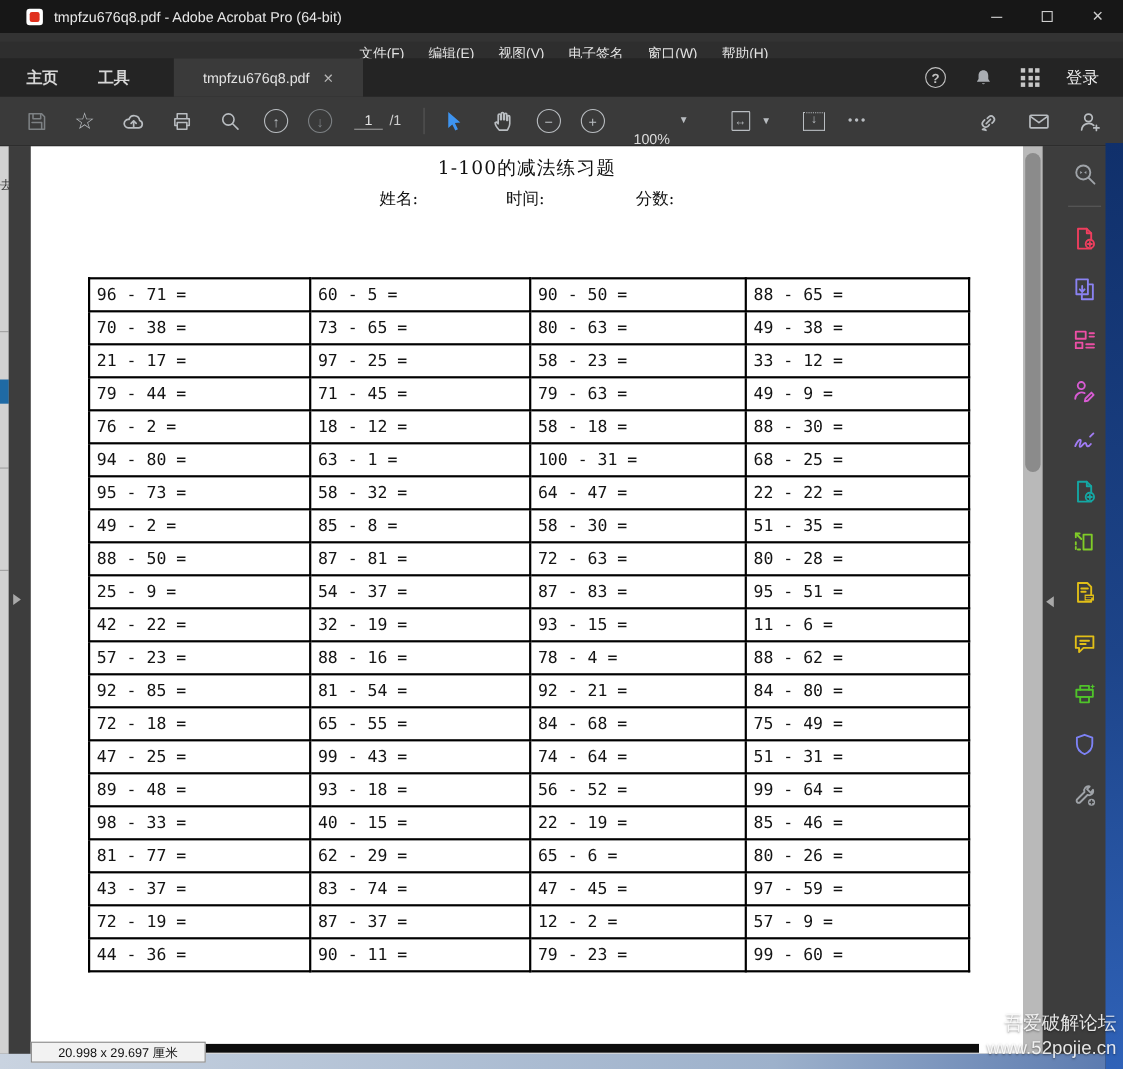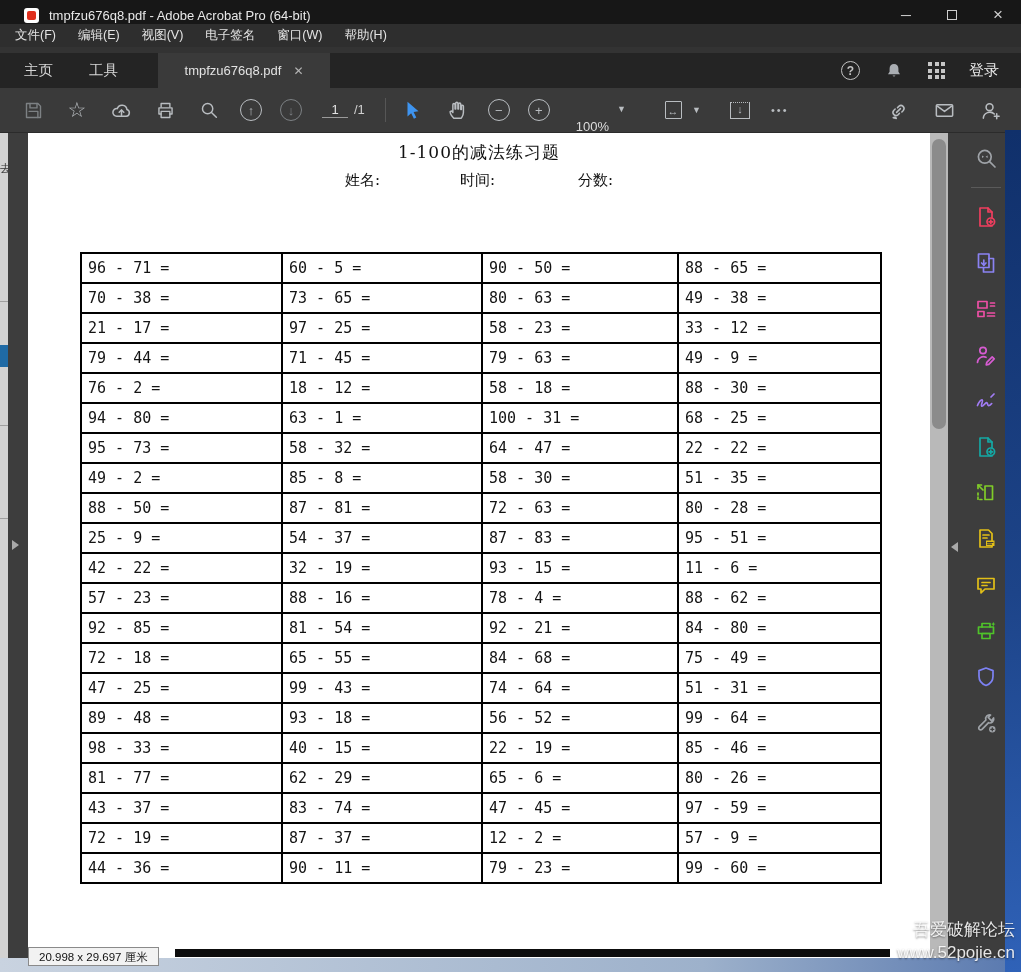--- a/index.html
+++ b/index.html
@@ -12,29 +12,29 @@
   .pdf-app-icon { width:15px; height:15px; background:#fff; border-radius:3px; margin:0 10px 0 24px;
                   position:relative; }
   .pdf-app-icon::after { content:""; position:absolute; left:3px; top:3px; width:9px; height:9px;
                   background:#e0301e; border-radius:2px; }
   .win-controls { margin-left:auto; display:flex; height:30px; }
   .win-btn { width:46px; height:30px; display:flex; align-items:center; justify-content:center;
              color:#cfcfcf; font-size:14px; }
   .maxi-glyph { width:10px; height:10px; border:1px solid #cfcfcf; }
 
   
-  .menubar { position:absolute; left:0; top:24px; width:1021px; height:23px; background:#2e2e2e;
-             display:flex; align-items:center; color:#e4e4e4; font-size:12.5px; }
+  .menubar { position:absolute; left:0; top:38px; width:1021px; height:23px; background:#2e2e2e;
+             display:flex; align-items:center; color:#e4e4e4; font-size:12.5px;justify-content:center; }
   .menu-item { padding:0 11px; height:23px; display:flex; align-items:center; }
   .menu-item:first-child { margin-left:4px; }
 
   
   .tabbar { position:absolute; left:0; top:53px; width:1021px; height:35px; background:#242424;
             display:flex; align-items:center; color:#d6d6d6; font-size:14.5px; }
-  .tab-link { padding:0 18px; height:35px; display:flex; align-items:center; }
+  .tab-link { padding:0 18px; height:35px; display:flex; align-items:center;font-weight:bold; }
   .tab-link:first-child { margin-left:6px; }
   .doc-tab { margin-left:22px; height:35px; width:172px; background:#3a3a3a; color:#e2e2e2;
              font-size:13px; display:flex; align-items:center; justify-content:center; gap:12px; }
   .doc-tab .close-x { color:#b5b5b5; font-size:12px; }
   .tabbar-right { margin-left:auto; display:flex; align-items:center; gap:24px; margin-right:22px; }
   .help-circle { width:19px; height:19px; border:1.5px solid #c2c2c2; border-radius:50%; color:#c2c2c2;
                  font-size:12px; display:flex; align-items:center; justify-content:center; font-weight:bold; }
   .bell svg { display:block; }
   .grid-icon { display:grid; grid-template-columns:repeat(3,4px); grid-template-rows:repeat(3,4px); gap:2.5px; }
   .grid-icon i { background:#c6c6c6; }
@@ -98,21 +98,21 @@
   .c-gray{color:#9fa3a8}.c-red{color:#ef3e5e}.c-purple{color:#8a82f2}.c-pink{color:#ed4fa5}
   .c-magenta{color:#d75bd2}.c-violet{color:#a17cf4}.c-teal{color:#14a8a4}.c-green{color:#80cc28}
   .c-yellow{color:#e2bf17}.c-ltgreen{color:#4fc32a}.c-blue{color:#7d82f5}
 
   
   .desktop-sliver { position:absolute; left:1005px; top:130px; width:16px; height:842px;
                     background:linear-gradient(180deg,#10306b 0%, #1d4489 55%, #2f62b8 100%); }
   .bottom-strip { position:absolute; left:0; top:958px; width:1005px; height:14px;
                   background:linear-gradient(90deg,#c9d3e0,#9db1cb 70%,#5c7bb0); }
   .size-tooltip { position:absolute; left:28px; top:947px; height:19px; background:#f2f2f2;
-                  border:1px solid #8a8a8a; color:#111; font-size:11.5px; padding:2px 10px; }
+                  border:1px solid #8a8a8a; color:#111; font-size:11.5px; padding:2px 24px; }
   .bottom-black-bar { position:absolute; left:175px; top:949px; width:715px; height:8px; background:#0d0d0d; }
   .watermark { position:absolute; right:6px; top:918px; text-align:right; color:rgba(255,255,255,0.88);
                font-size:17px; line-height:23px; text-shadow:0 1px 2px rgba(0,0,0,.5); }
 </style>
 </head>
 <body>
 
 <div class="screen">
 
   <div class="titlebar">

